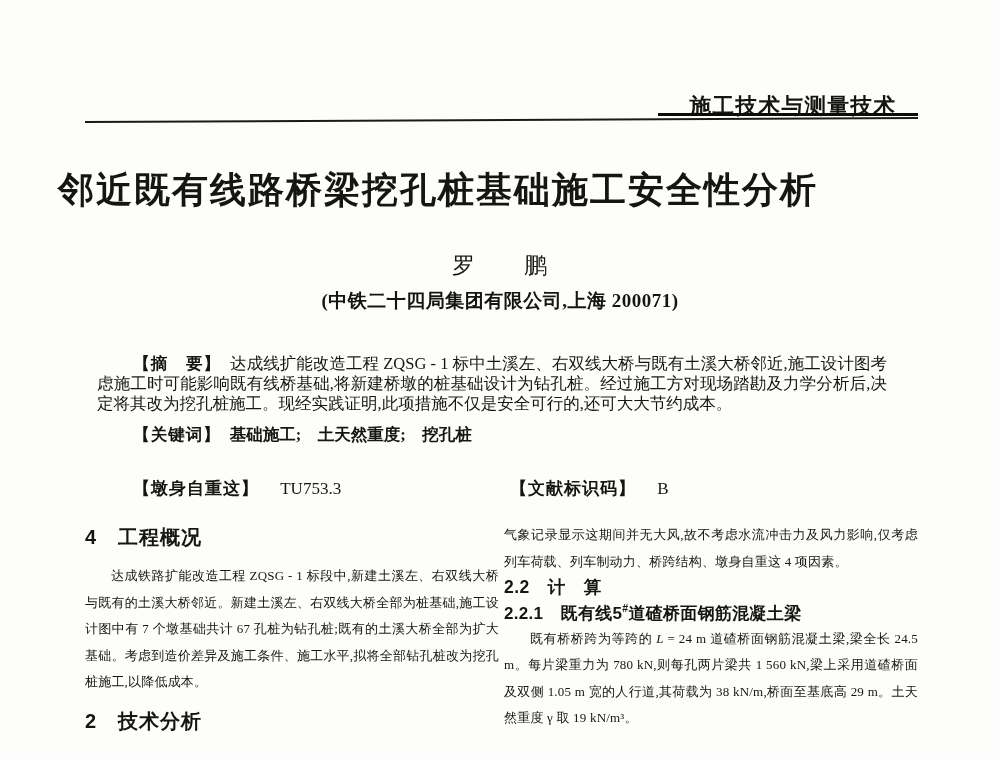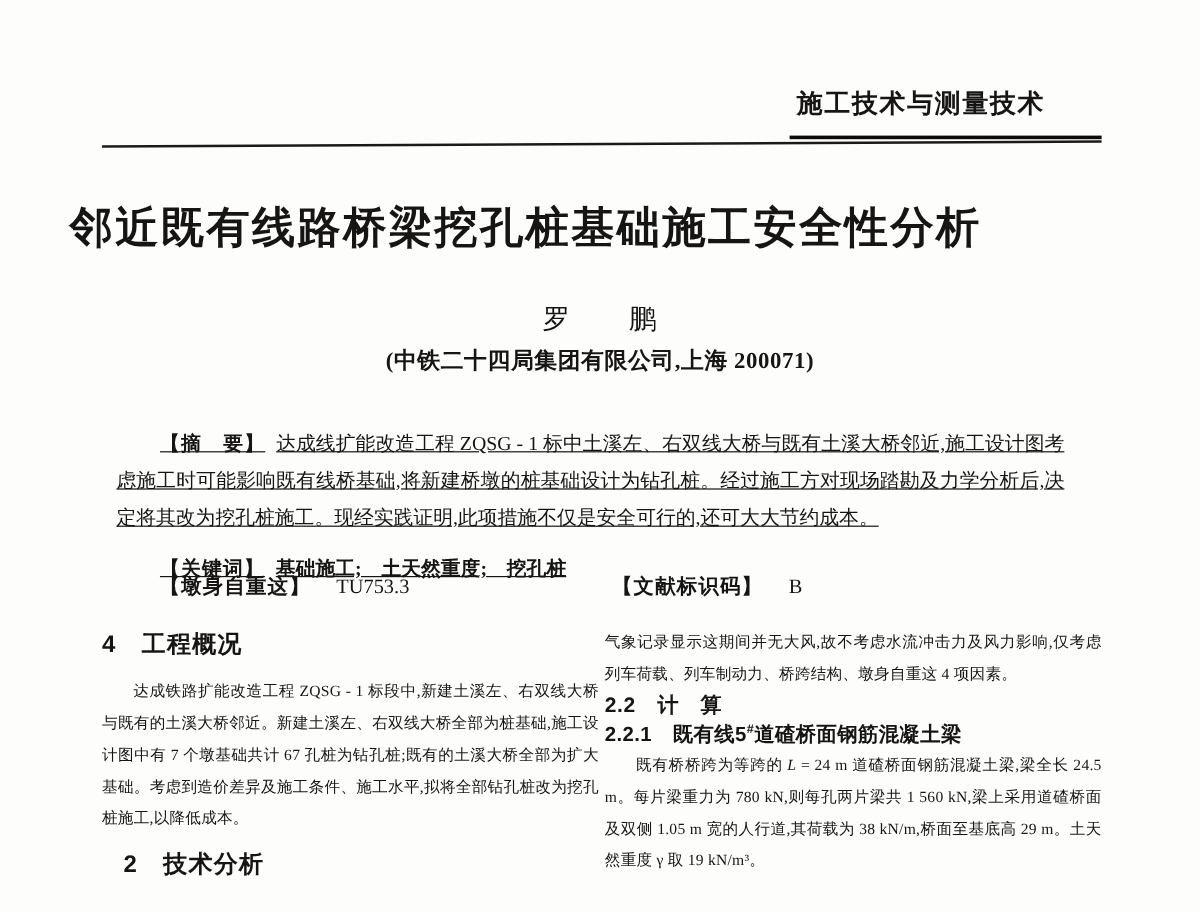--- a/index.html
+++ b/index.html
@@ -7,22 +7,22 @@
     width: 1000px; height: 760px;
     overflow: hidden;
     background: #fdfdfb;
     font-family: "Liberation Serif", serif;
     color: #161513;
   }
   .page { position: relative; width: 1000px; height: 760px; }
 
   
   .badge {
-    position: absolute; left: 668px; top: 68px; width: 250px; height: 34px;
-    display: flex; align-items: center; justify-content: flex-end; gap: 47px;
+    position: absolute; left: 668px; top: 88px; width: 250px; height: 34px;
+    display: flex; align-items: center; justify-content: center; gap: 47px;
   }
   .ornament {
     width: 15px; height: 26px; opacity: .85;
     background:
       repeating-linear-gradient(48deg, #111 0 2px, transparent 2px 4px),
       repeating-linear-gradient(-40deg, #111 0 2px, transparent 2px 5px);
   }
   .ornament.right { transform: rotate(7deg); }
   .ornament.left  { transform: rotate(-5deg); }
   .badge-text {
@@ -52,21 +52,21 @@
     text-align: center; font-size: 23px; letter-spacing: 1px;
   }
   .affiliation {
     position: absolute; left: 0; top: 288px; width: 1000px;
     text-align: center; font-size: 19px; font-weight: 600; letter-spacing: .5px;
   }
 
   
   .front-matter {
     position: absolute; left: 97px; top: 354px; width: 790px;
-    font-size: 16.5px; line-height: 31px; text-align: justify; text-decoration: underline;
+    font-size: 16.5px; line-height: 20px; text-align: justify;
   }
   .front-matter p { margin: 0; text-indent: 2.2em; }
   .front-matter .keywords { margin-top: 11px; font-weight: 600; }
   .fm-label { font-weight: bold; margin-right: .55em; letter-spacing: 1px; }
 
   .class-row {
     position: absolute; left: 85px; top: 477px; width: 833px; height: 24px;
     font-size: 17px;
   }
   .clc-group  { position: absolute; left: 48px;  white-space: nowrap; }
@@ -82,21 +82,21 @@
     margin: 0; font-size: 13px; line-height: 26.5px;
     text-align: justify; letter-spacing: .2px;
   }
   .indent { text-indent: 2em; }
 
   .sec-h {
     margin: 0 0 13px 0;
     font-family: "Liberation Sans", sans-serif;
     font-weight: bold; font-size: 20px; line-height: 26px; letter-spacing: 1px;
   }
-  .sec-h.bottom { margin: 12px 0 0 18px; }
+  .sec-h.bottom { margin: 12px 0 0 0; }
   .sub-h {
     margin: 3px 0 2px 0;
     font-family: "Liberation Sans", sans-serif;
     font-weight: bold; font-size: 17.5px; line-height: 19px; letter-spacing: .5px;
   }
   .subsub-h {
     margin: 2px 0 3px 0;
     font-family: "Liberation Sans", sans-serif;
     font-weight: bold; font-size: 17px; line-height: 19px; letter-spacing: .3px;
   }

